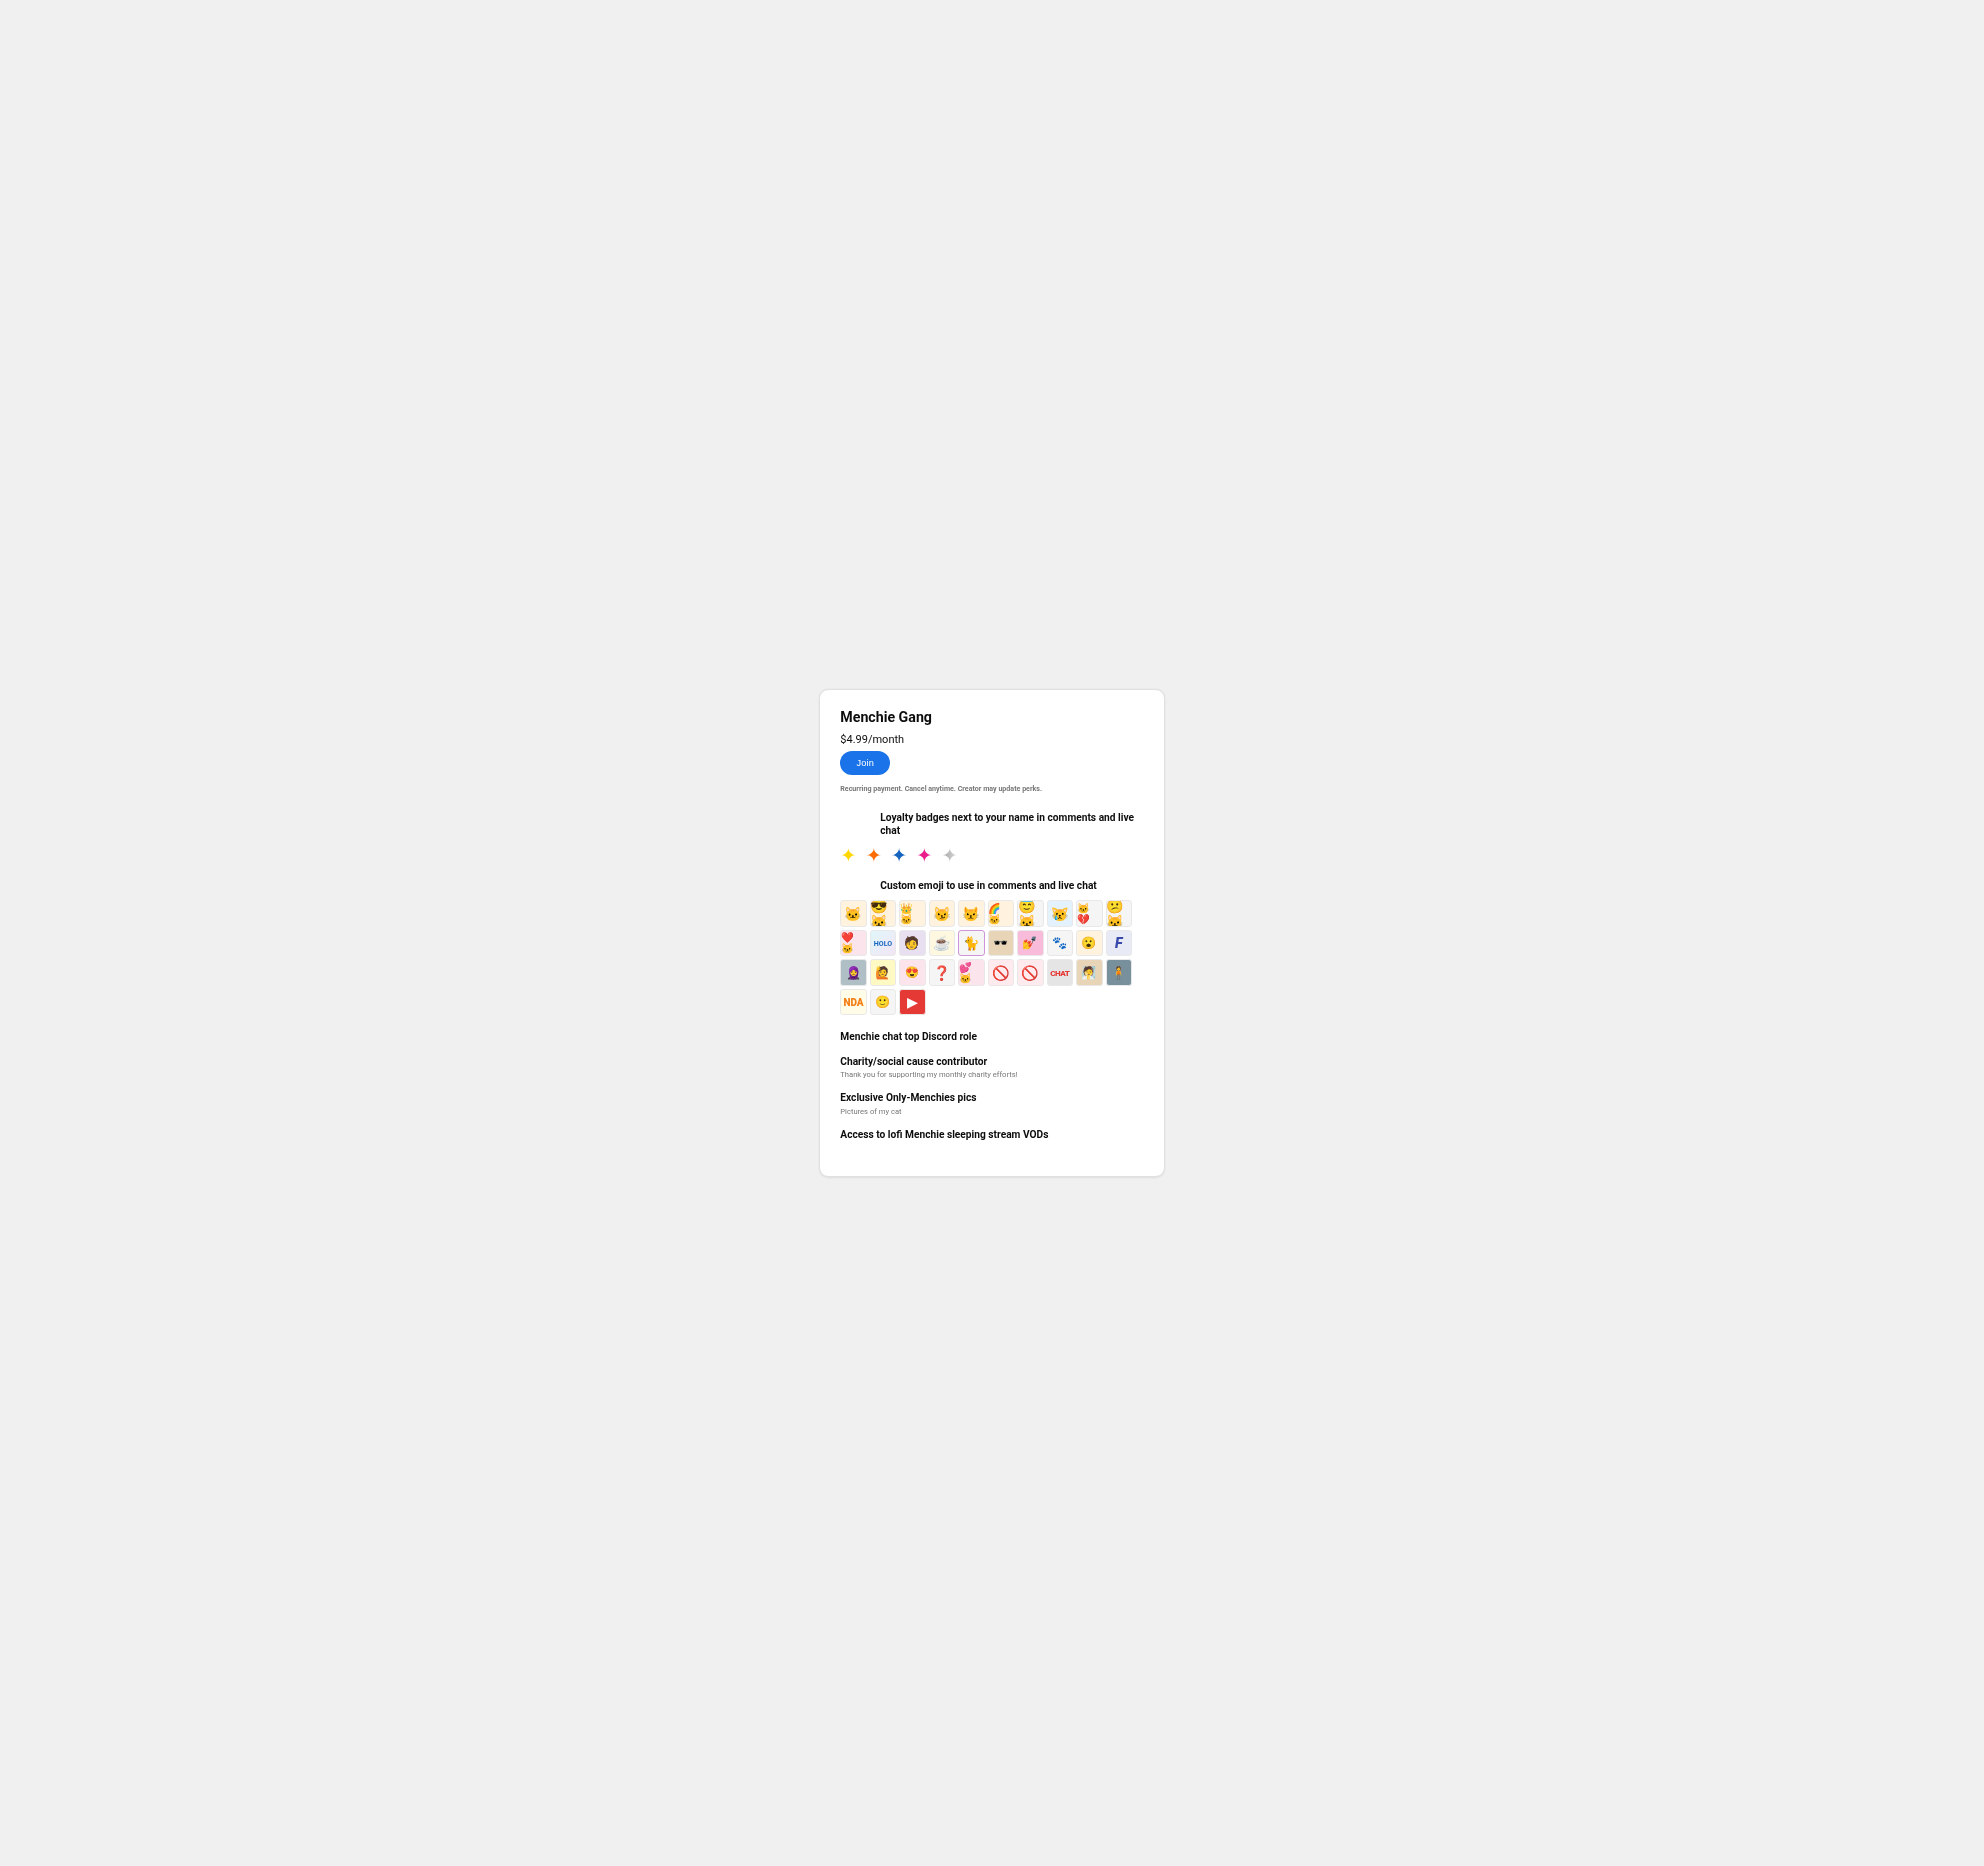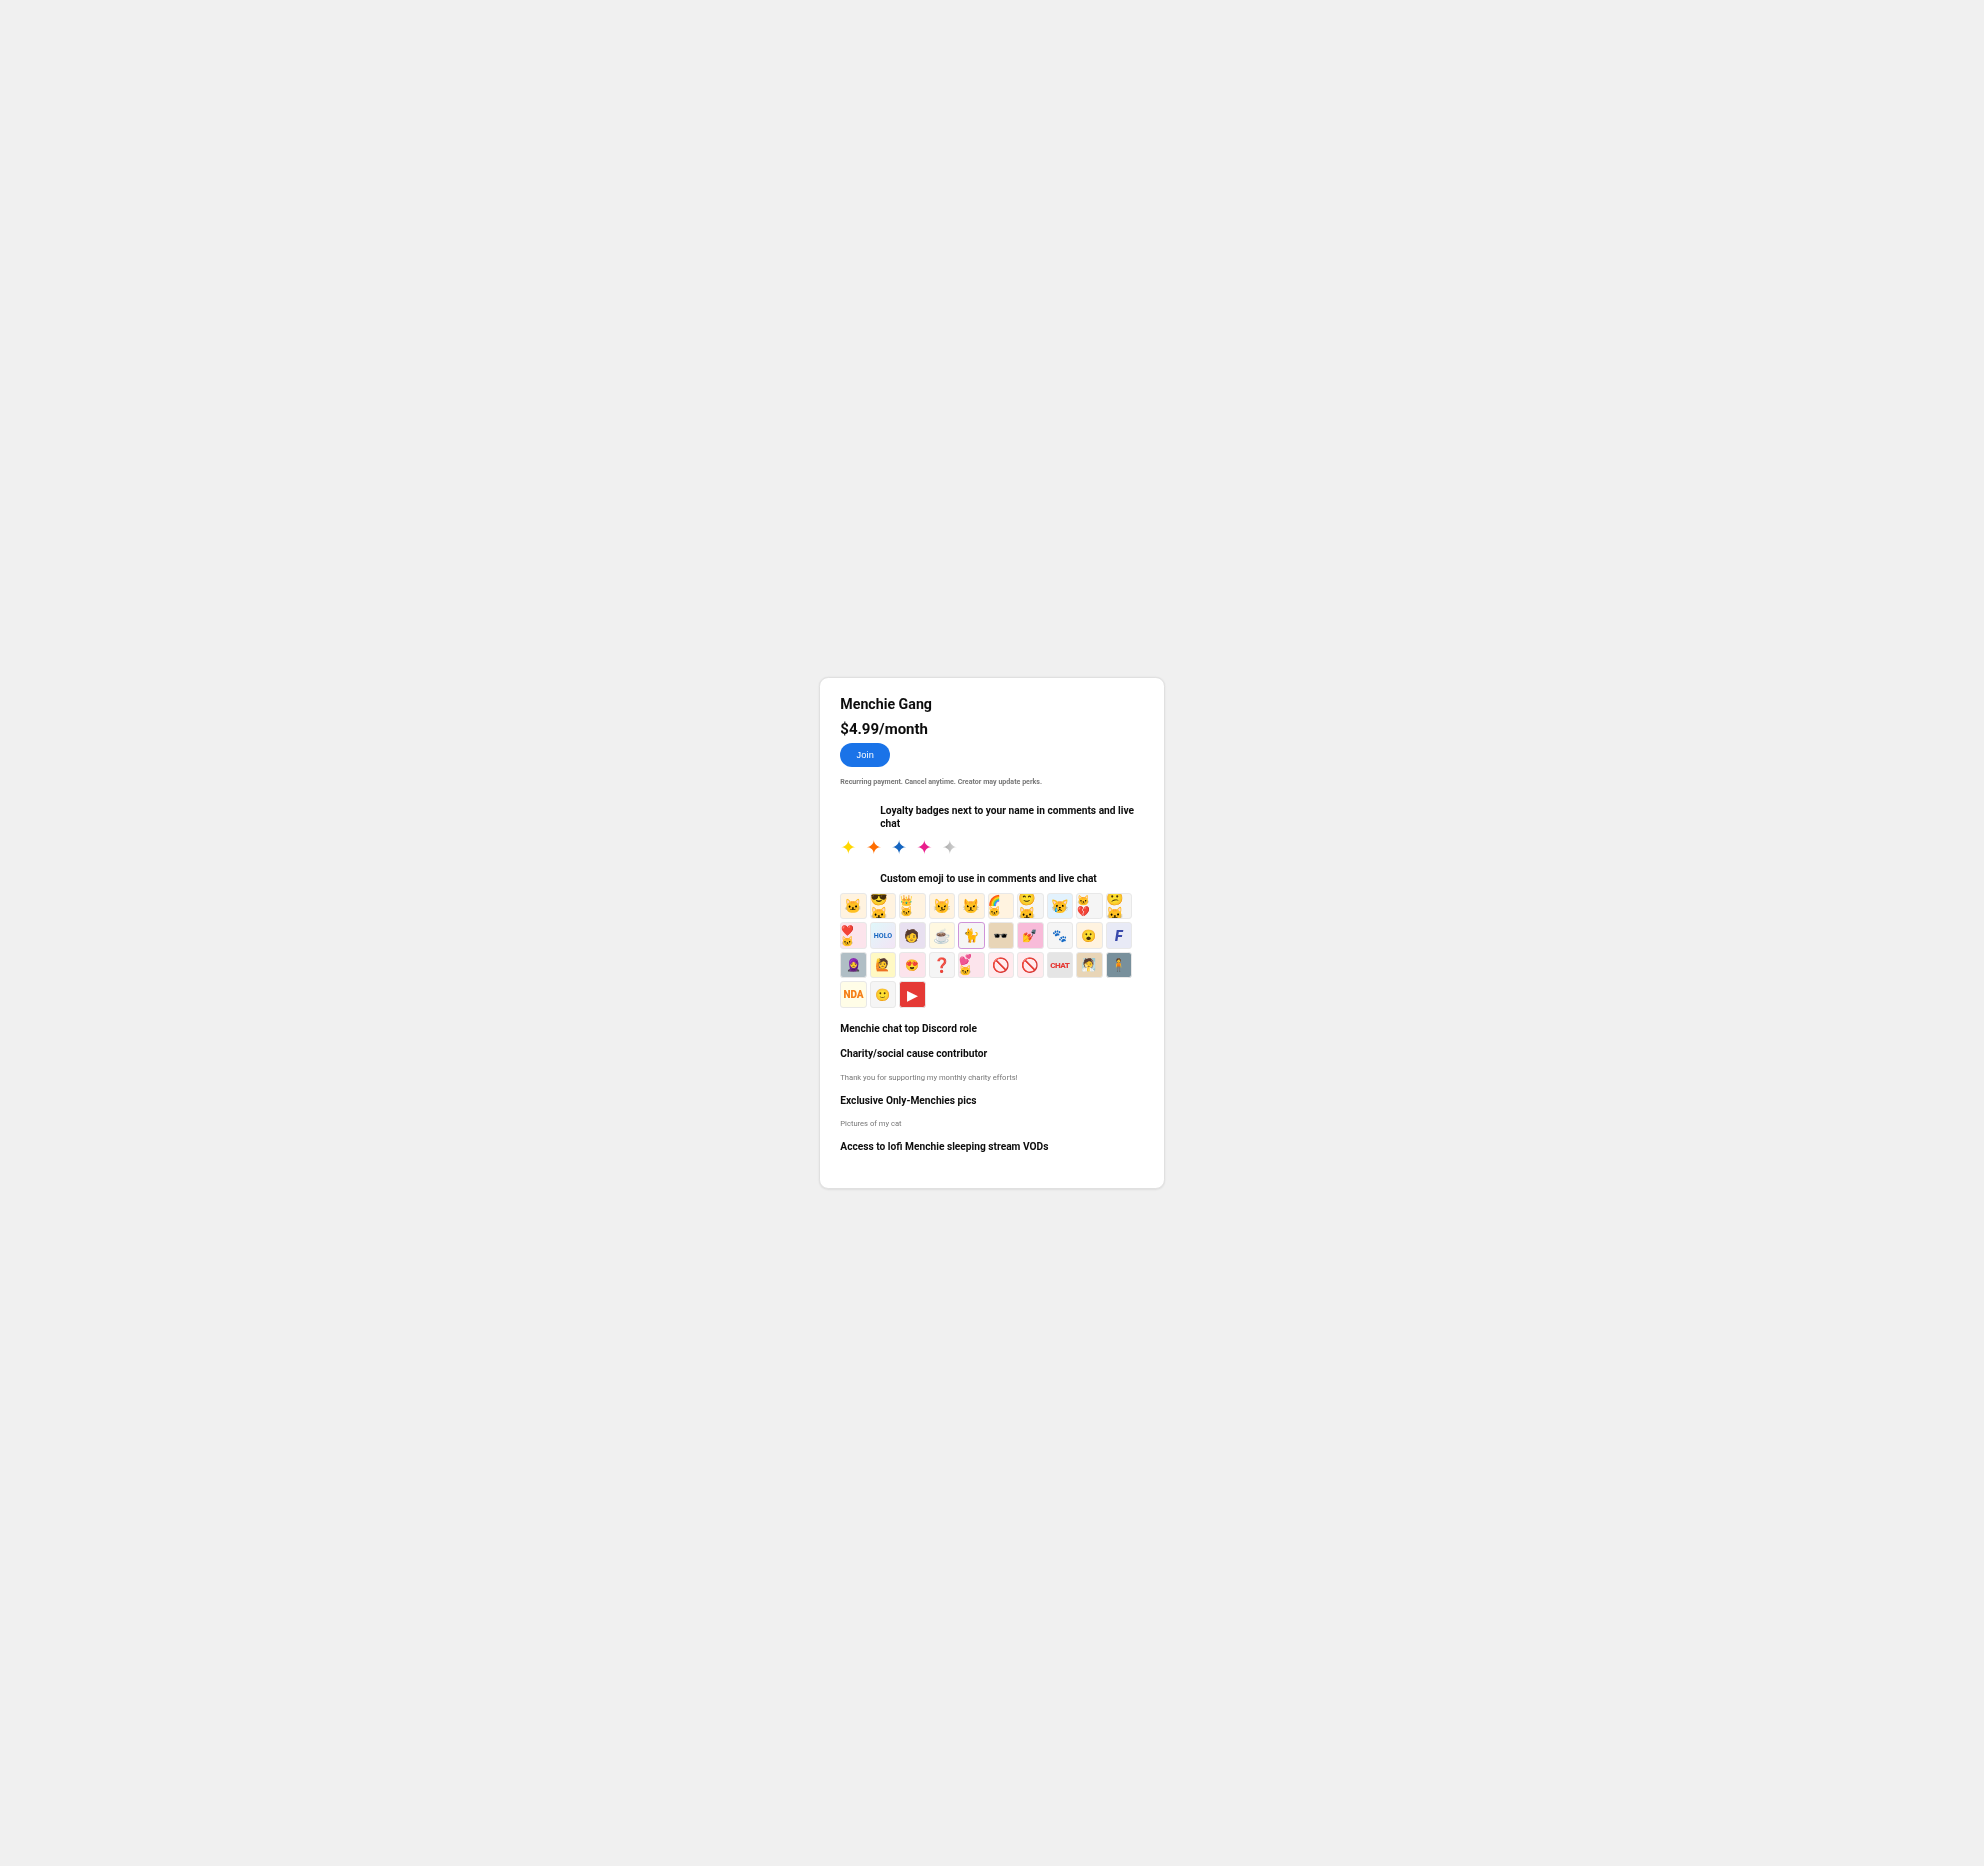--- a/index.html
+++ b/index.html
@@ -29,22 +29,22 @@
 
     .membership-title {
       font-size: 14.2px;
       font-weight: 700;
       color: #0d0d0d;
       margin-bottom: 7.1px;
       line-height: 1.2;
     }
 
     .price {
-      font-size: 15px;
-      font-weight: 700;
+      font-size: 11px;
+      font-weight: 400;
       color: #0d0d0d;
       margin-bottom: 5px;
     }
 
     .join-button {
       background-color: #1a73e8;
       color: #ffffff;
       border: none;
       border-radius: 12.2px;
       padding: 7.1px 16.3px;
@@ -118,21 +118,21 @@
     .perk-title {
       font-size: 10.2px;
       font-weight: 700;
       color: #0d0d0d;
       line-height: 1.3;
     }
 
     .perk-desc {
       font-size: 7.6px;
       color: #777;
-      margin-top: 12px;
+      margin-top: 2px;
     }
   </style>
 </head>
 <body>
 
 <div class="card">
 
   <h1 class="membership-title">Menchie Gang</h1>
 
   <div class="price">$4.99/month</div>

